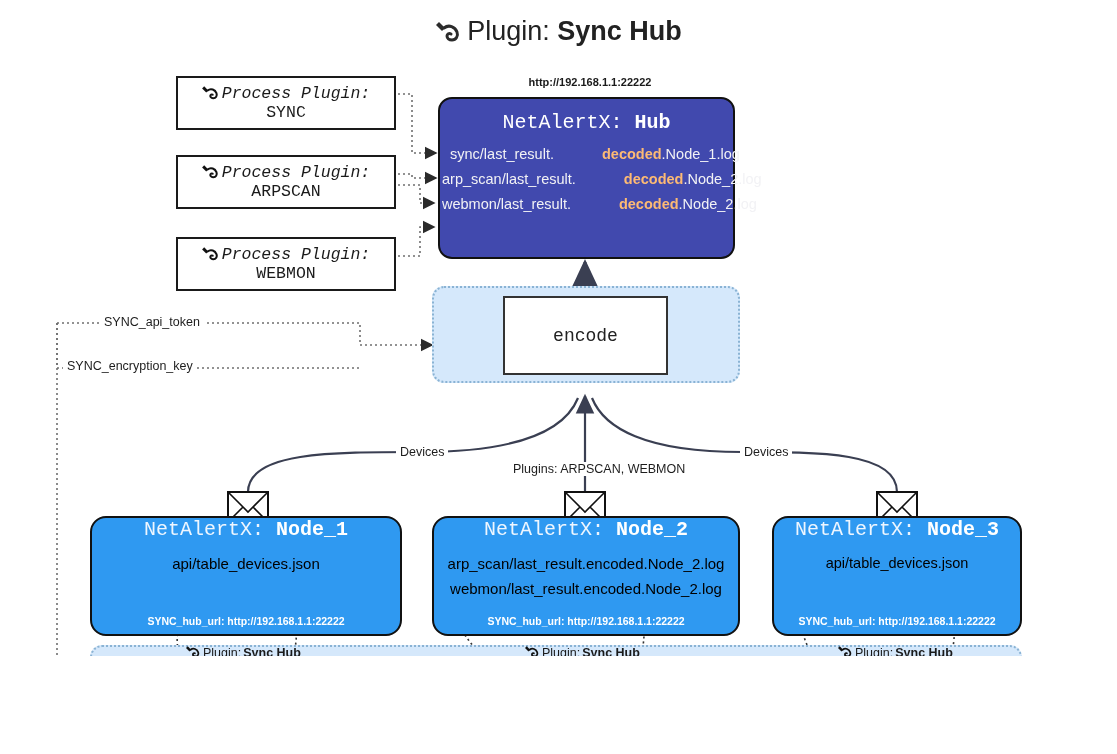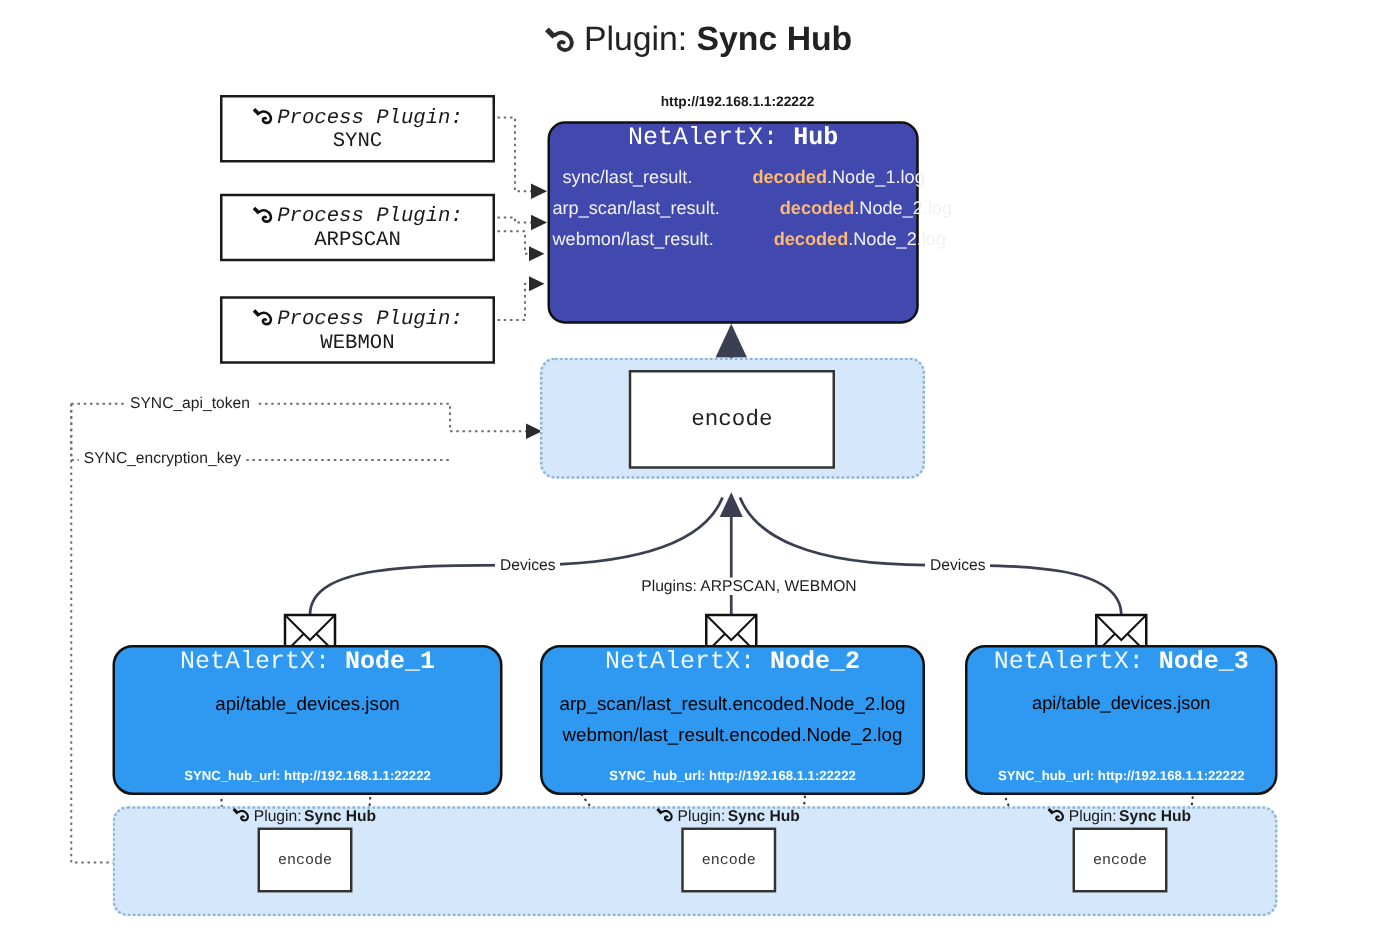--- a/index.html
+++ b/index.html
@@ -4,21 +4,21 @@
 <style>
   * { box-sizing: border-box; }
   html, body {
     margin: 0; padding: 0;
     background: #ffffff;
     font-family: "Liberation Sans", sans-serif;
   }
   #stage {
     position: relative;
     width: 1117px;
-    height: 754px;
+    height: 656px;
     overflow: hidden;
     background: #ffffff;
   }
   svg.layer {
     position: absolute;
     left: 0; top: 0;
     width: 1117px; height: 754px;
     pointer-events: none;
   }
   .abs { position: absolute; }
@@ -59,20 +59,21 @@
     color: #1a1a1a;
     font-weight: 600;
     white-space: nowrap;
   }
   #hub {
     left: 438px; top: 97px;
     width: 297px; height: 162px;
     background: #4149ae;
     border: 2.5px solid #111111;
     border-radius: 14px;
+    padding-top: 12px;
   }
   #hub .hub-title {
     text-align: center;
     font-family: "Liberation Mono", monospace;
     font-size: 20px;
     color: #ffffff;
     white-space: nowrap;
   }
   #hub .hub-title b { font-weight: bold; }
   #hub .hub-rows { margin-top: 8px; }

